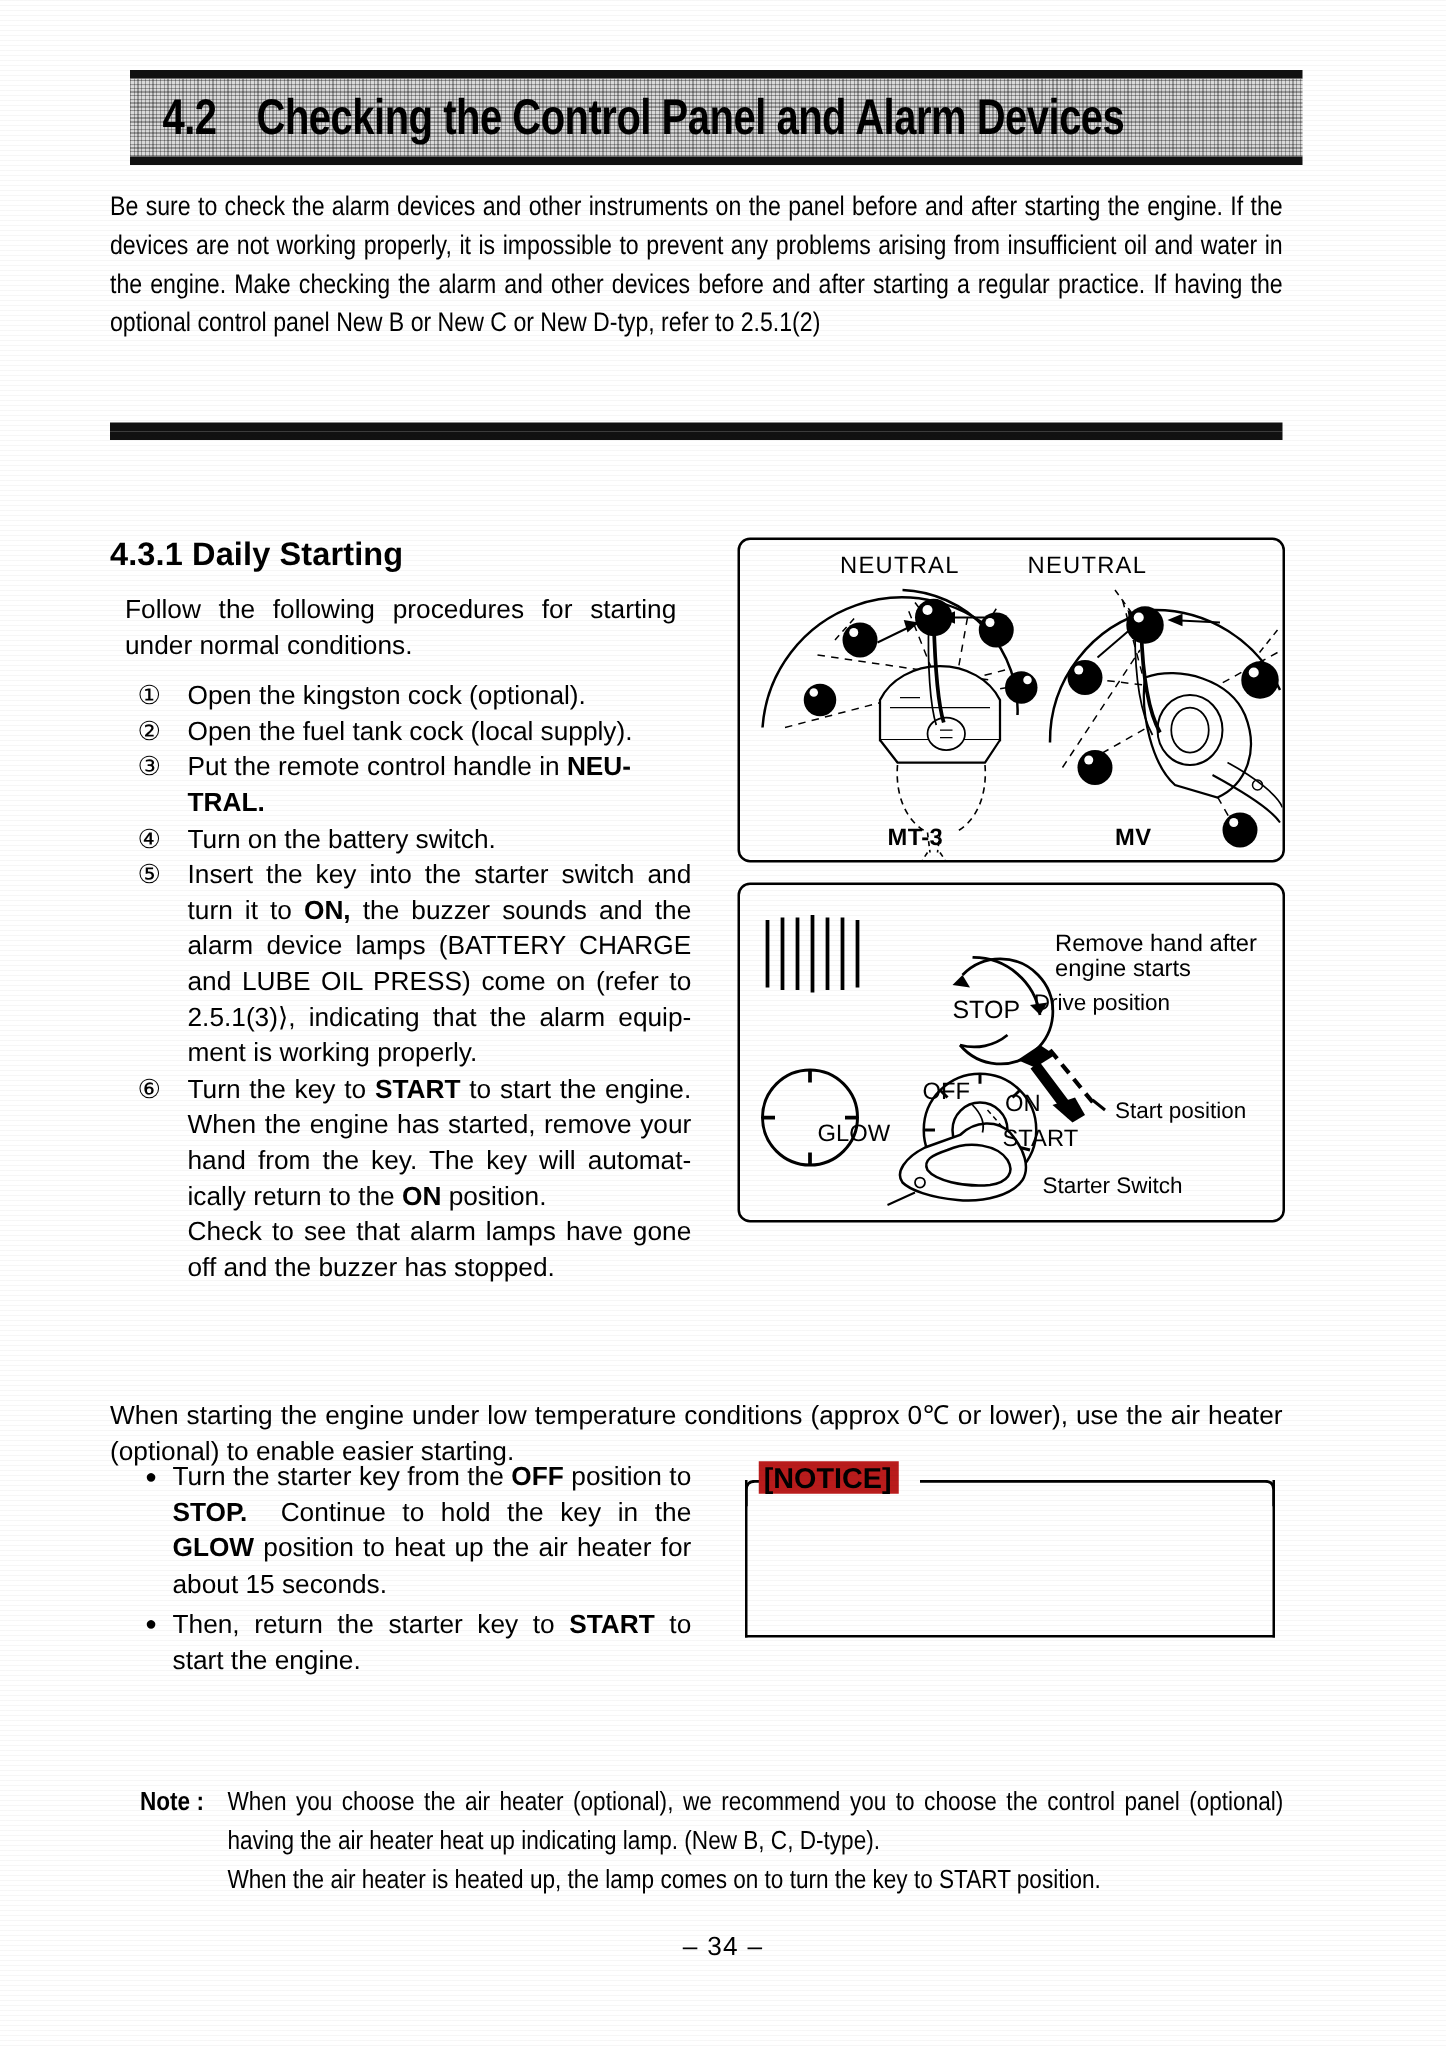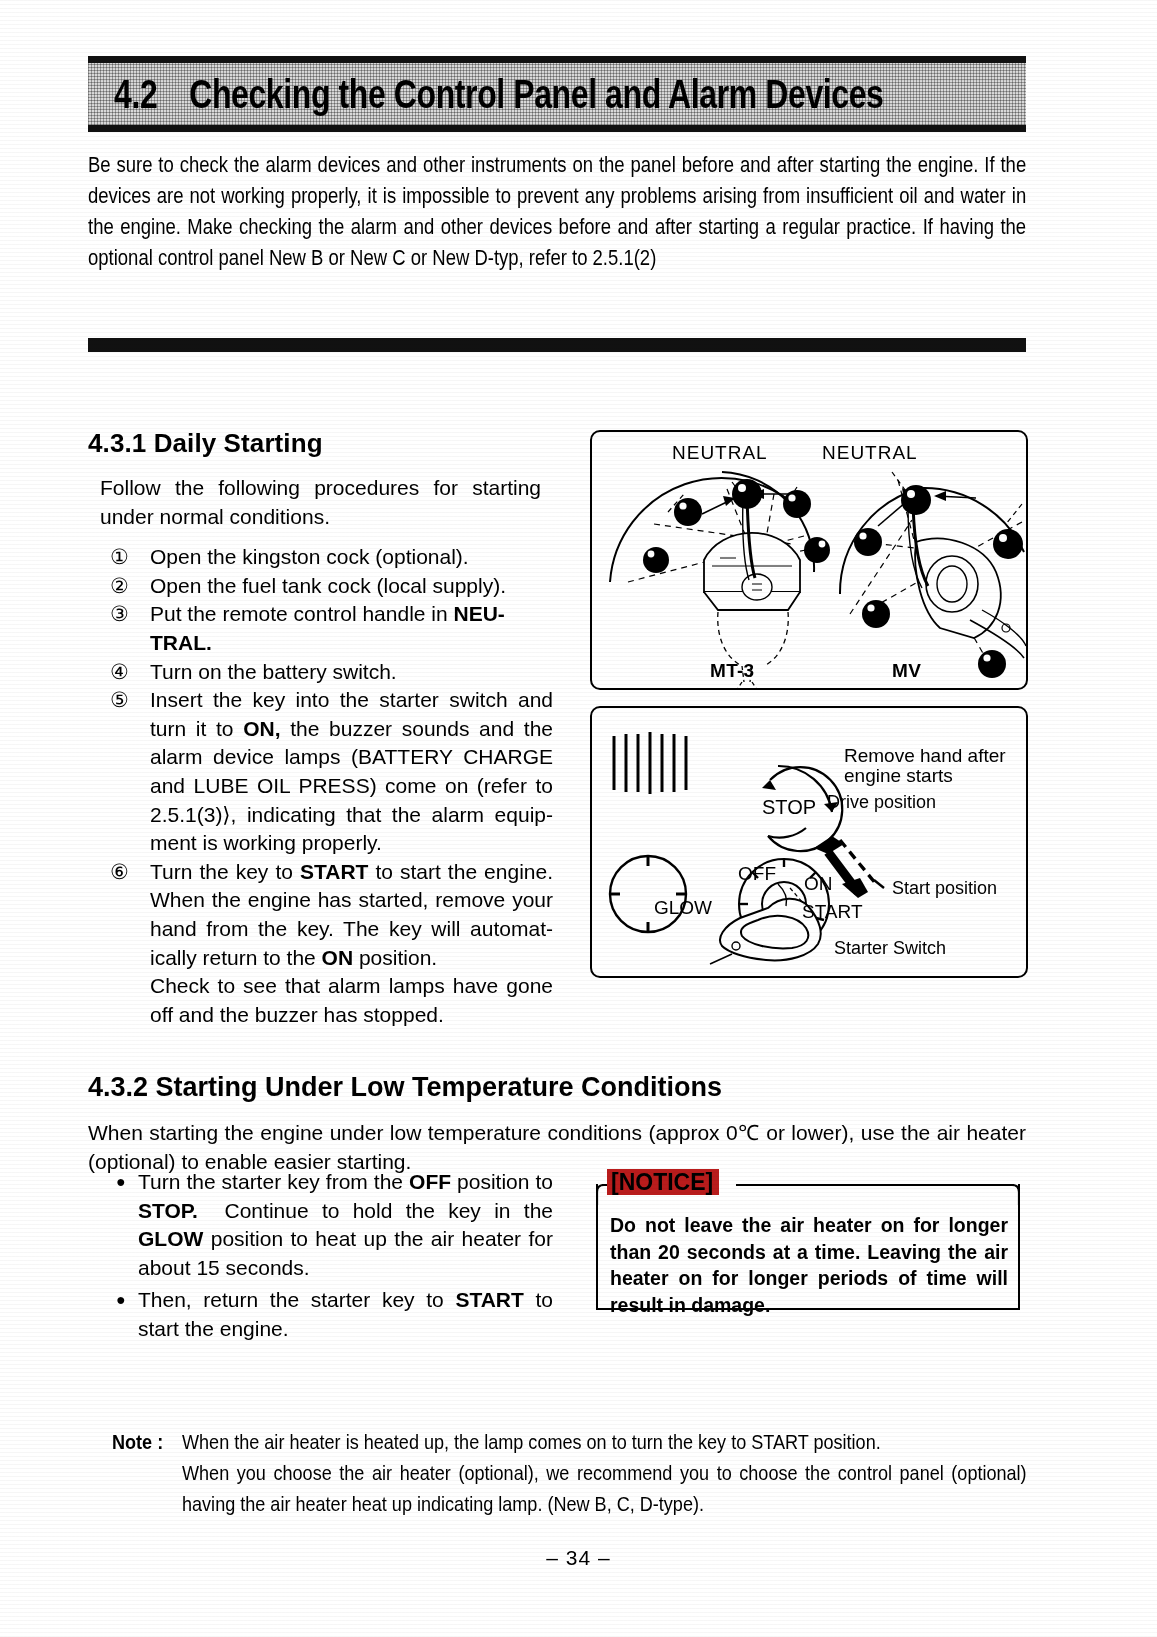--- a/index.html
+++ b/index.html
@@ -25,21 +25,21 @@
     font-weight:bold;color:#000;letter-spacing:-0.5px;
     transform:scaleX(.80);transform-origin:left center;
     white-space:nowrap;
   }
   .banner .ttl{
     font-weight:bold;color:#000;letter-spacing:-0.5px;
     transform:scaleX(.80);transform-origin:left center;
     white-space:nowrap;
   }
 
-  #banner42{top:56px;}
+  #banner42{top:56px;margin-left:16px;}
   #banner42 .body{height:62px;padding-left:26px;}
   #banner42 .num{font-size:40px;}
   #banner42 .ttl{font-size:40px;margin-left:-6px;padding-left:34px;}
 
   #banner43{top:338px;}
   #banner43 .body{height:72px;padding-left:26px;}
   #banner43 .num{font-size:46px;}
   #banner43 .ttl{font-size:46px;margin-left:-6px;padding-left:40px;}
 
   
@@ -372,23 +372,20 @@
     <div class="figtext" style="left:146px;top:156px;font-size:19px;">OFF</div>
     <div class="figtext" style="left:212px;top:166px;font-size:19px;">ON</div>
     <div class="figtext" style="left:210px;top:194px;font-size:19px;">START</div>
     <div class="figtext" style="left:252px;top:38px;font-size:19px;">Remove hand after</div>
     <div class="figtext" style="left:252px;top:58px;font-size:19px;">engine starts</div>
     <div class="figtext" style="left:235px;top:84px;font-size:18px;">Drive position</div>
     <div class="figtext" style="left:300px;top:170px;font-size:18px;">Start position</div>
     <div class="figtext" style="left:242px;top:230px;font-size:18px;">Starter Switch</div>
   </div>
 
-  <div id="h432">
-    <span class="cond">4.3.2 Starting Under Low Temperature Conditions</span>
-  </div>
 
   <div id="para432">When starting the engine under low temperature conditions (approx 0℃ or lower), use the air heater (optional) to enable easier starting.</div>
 
   <div id="bullets">
     <ul class="blist">
       <li>
         <span class="dot">●</span>
         <span>Turn the starter key from the <b>OFF</b> position to <b>STOP.</b>&nbsp; Continue to hold the key in the <b>GLOW</b> position to heat up the air heater for about 15 seconds.</span>
       </li>
       <li style="margin-top:4px;">
@@ -398,34 +395,33 @@
     </ul>
   </div>
 
   <div id="notice">
     <div class="frame"></div>
     <svg style="position:absolute;left:0;top:0;" width="424" height="22">
       <path d="M1 21 L1 8 Q1 1 8 1 L14 1" stroke="#000" stroke-width="2.2" fill="none"></path>
       <path d="M140 1 L416 1 Q423 1 423 8 L423 21" stroke="#000" stroke-width="2.2" fill="none"></path>
     </svg>
     <div class="legend">[NOTICE]</div>
-    <div class="ntext">Do not leave the air heater on for longer than 20 seconds at a time.  Leaving the air heater on for longer periods of time will result in damage.</div>
   </div>
 
   <div id="noteblock">
     <div class="row">
       <div class="lbl">
         <span class="cond" style="display:inline-block;width:auto;">Note :</span>
       </div>
       <div class="txt">
         <p>
-            <span class="cond" style="display:block;width:116.3%;">When the air heater is heated up, the lamp comes on to turn the key to START position.</span>
+            <span class="cond" style="display:block;width:116.3%;">When you choose the air heater (optional), we recommend you to choose the control panel (optional) having the air heater heat up indicating lamp. (New B, C, D-type).</span>
           </p>
         <p>
-            <span class="cond" style="display:block;width:116.3%;">When you choose the air heater (optional), we recommend you to choose the control panel (optional) having the air heater heat up indicating lamp. (New B, C, D-type).</span>
+            <span class="cond" style="display:block;width:116.3%;">When the air heater is heated up, the lamp comes on to turn the key to START position.</span>
           </p>
       </div>
     </div>
   </div>
 
   <div id="pagenum">– 34 –</div>
 
   <div class="grain"></div>
 </div>
 

